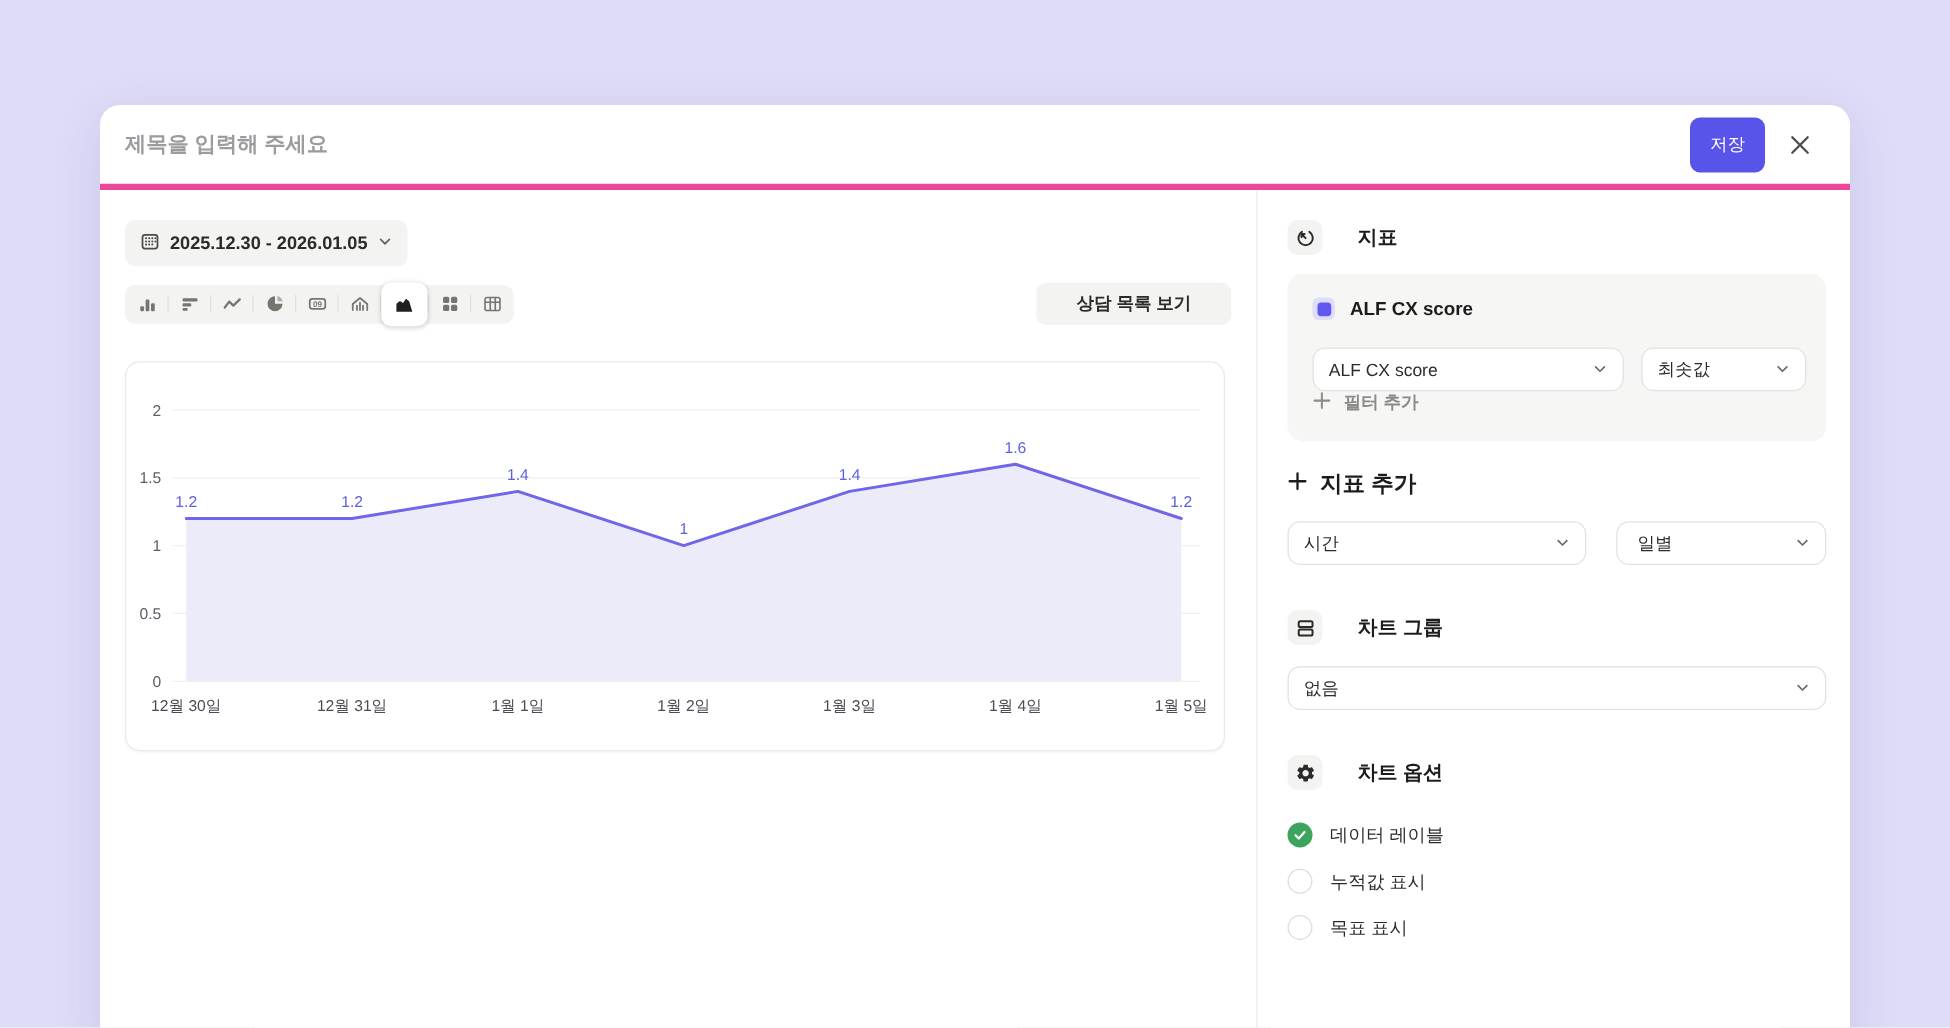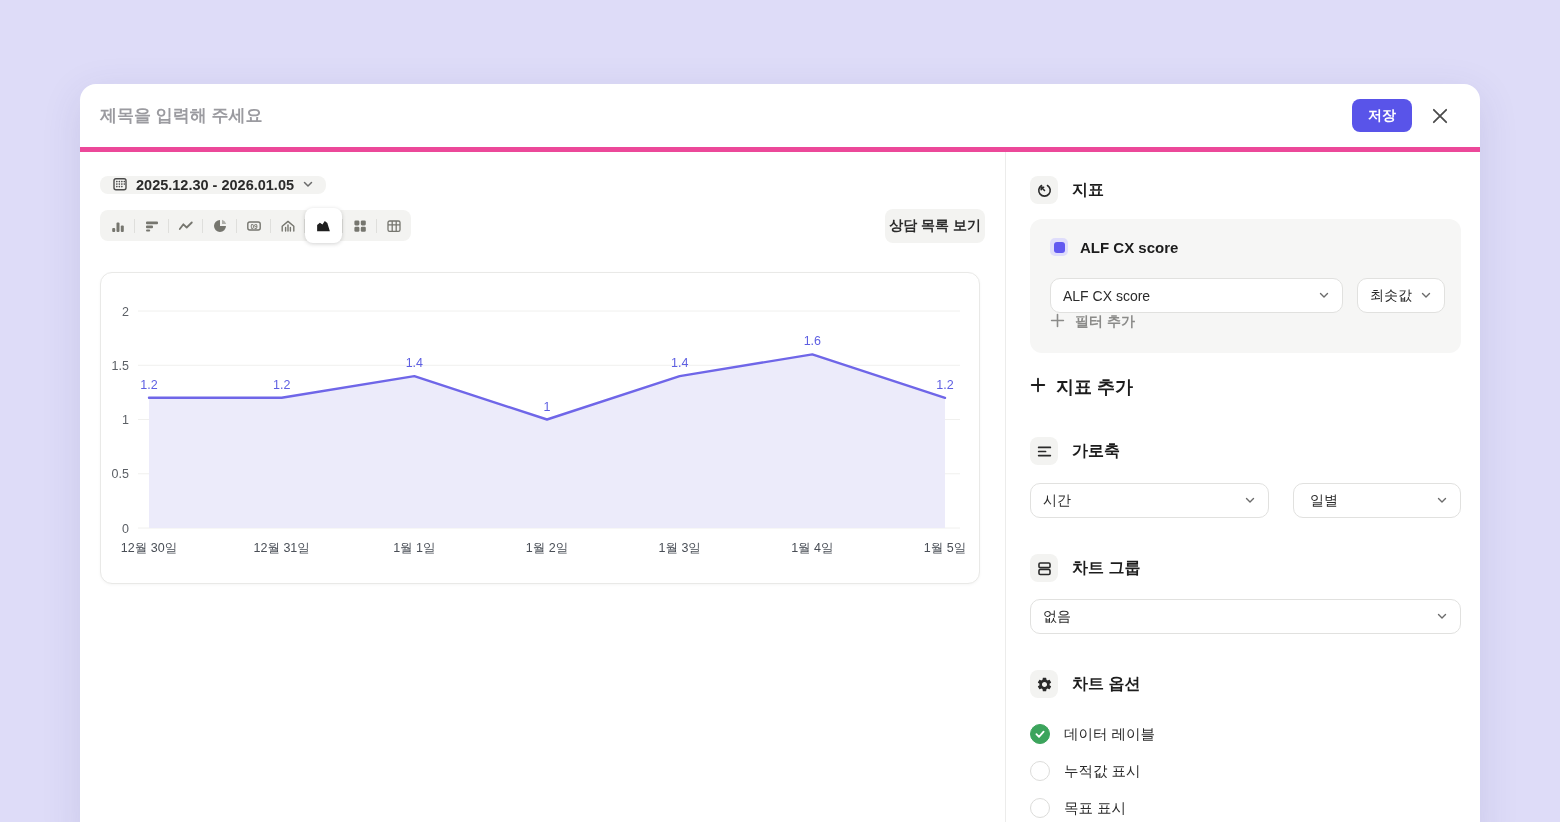--- a/index.html
+++ b/index.html
@@ -7,75 +7,75 @@
   body { font-family:"Liberation Sans","DejaVu Sans",sans-serif; background:#DEDCF8; position:relative; }
 
   .modal { position:absolute; left:80px; top:84px; width:1400px; height:762px;
            background:#fff; border-radius:16px; box-shadow:0 10px 40px rgba(60,60,120,.12); overflow:hidden; }
 
   
   .modal-header { height:68px; display:flex; align-items:center; justify-content:space-between;
                   padding:0 28px 0 20px; border-bottom:5px solid #ec4899; }
   .modal-title { font-size:17px; font-weight:700; color:#9B9BA0; }
   .header-actions { display:flex; align-items:center; gap:16px; }
-  .save-btn { background:#5954E9; color:#fff; border:none; font-family:inherit; font-weight:700;
-              font-size:14px; padding:0 16px; height:33px; border-radius:8px; cursor:pointer; }
+  .save-btn { background:#5954E9; color:#fff; border:none; font-family:inherit; font-weight:400;
+              font-size:14px; padding:0 16px; height:44px; border-radius:8px; cursor:pointer; }
   .close-btn { background:none; border:none; cursor:pointer; width:24px; height:24px; display:flex;
                align-items:center; justify-content:center; color:#4B4B4B; }
 
   .modal-body { display:flex; height:694px; }
   .left-pane { flex:1; padding:24px 20px 0 20px; min-width:0; }
   .right-pane { width:475px; border-left:1px solid #ECECEB; padding:24px 19px 0 24px; }
 
   
-  .date-pill { display:inline-flex; align-items:center; gap:8px; height:18px; padding:0 12px;
+  .date-pill { display:inline-flex; align-items:center; gap:8px; height:37px; padding:0 12px;
                background:#F3F3F1; border:none; border-radius:8px; cursor:pointer;
                font-family:inherit; font-size:14.5px; font-weight:700; color:#2B2B2B; }
   .date-pill .chev { color:#6B6B6B; }
 
   
   .toolbar-row { margin-top:13px; display:flex; align-items:center; justify-content:space-between; }
   .chart-type-toolbar { display:flex; align-items:center; height:31px; background:#F3F3F1;
                         border-radius:8px; padding:0 1px; }
   .ct-cell { width:33px; height:31px; display:flex; align-items:center; justify-content:center;
              background:none; border:none; cursor:pointer; color:#76766F; position:relative; }
   .ct-sep { width:1px; height:14px; background:#DFDFDC; }
   .ct-cell.selected { background:#fff; border-radius:8px; height:35px; width:37px; margin:-2px 0;
                       box-shadow:0 1px 4px rgba(0,0,0,.18); color:#1F1F1F; z-index:2; }
-  .list-btn { height:34px; padding:0 4px; background:#F3F3F1; border:none; border-radius:8px;
+  .list-btn { height:34px; padding:0 32px; background:#F3F3F1; border:none; border-radius:8px;
               font-family:inherit; font-size:14px; font-weight:700; color:#2B2B2B; cursor:pointer; }
 
   
   .chart-card { margin-top:29px; width:880px; height:312px; border:1px solid #E9E9E7;
                 border-radius:12px; background:#fff; box-shadow:0 1px 3px rgba(0,0,0,.04); overflow:hidden; }
   .chart-card svg { display:block; margin:5px auto 0; }
   .ytick { font-size:12.5px; fill:#5C6066; }
   .xtick { font-size:12.5px; fill:#494E56; }
   .dlabel { font-size:12.5px; fill:#5E5FE2; }
 
   
-  .sec-header { display:flex; align-items:center; gap:14px; }
+  .sec-header { display:flex; align-items:center; gap:28px; }
   .sec-icon { width:28px; height:28px; border-radius:8px; background:#F3F3F1; color:#2B2B2B;
               display:flex; align-items:center; justify-content:center; }
   .sec-title { font-size:16px; font-weight:700; color:#1C1C1C; }
 
   .metric-card { margin-top:15px; background:#F6F6F5; border-radius:12px; padding:19px 16px 22px 20px; }
   .metric-name-row { display:flex; align-items:center; gap:12px; }
   .swatch { width:18px; height:18px; border-radius:5px; background:#DFDDFB; display:flex;
             align-items:center; justify-content:center; }
   .swatch-dot { width:11px; height:11px; border-radius:3px; background:#6158F0; }
   .metric-name { font-size:15px; font-weight:700; color:#1C1C1C; }
 
   .select-row { display:flex; gap:14px; margin-top:22px; }
   .select { height:35px; background:#fff; border:1px solid #E1E1DF; border-radius:10px;
             display:flex; align-items:center; justify-content:space-between; padding:0 12px;
             font-size:14px; color:#2B2B2B; cursor:pointer; }
   .select .chev { color:#6B6B6B; flex:none; margin-left:8px; }
   .grow { flex:1; min-width:0; }
-  .w-small { width:88px; }
+  .w-small { width:132px; }
   .w-med { width:168px;padding-left:16px; }
 
   .text-btn { display:flex; align-items:center; gap:10px; background:none; border:none; cursor:pointer;
               font-family:inherit; padding:0; }
   .text-btn.muted { color:#8B8B89; font-size:14px; font-weight:600; }
   .text-btn.strong { color:#1C1C1C; font-size:18px; font-weight:700; margin-top:22px; }
 
   .sec-gap { margin-top:38px; }
   .sec-gap2 { margin-top:36px; }
   .row-selects { margin-top:18px; display:flex; gap:24px; }
@@ -267,28 +267,20 @@
         </button>
       </div>
 
       <button class="text-btn strong">
         <span><svg width="16" height="16" viewBox="0 0 14 14" fill="none">
               <path d="M7 1.5 V12.5 M1.5 7 H12.5" stroke="currentColor" stroke-width="1.6" stroke-linecap="round"></path>
             </svg></span>
         <span>지표 추가</span>
       </button>
 
-      <div class="sec-header sec-gap">
-        <span class="sec-icon">
-          <svg width="17" height="17" viewBox="0 0 16 16" fill="none" stroke="currentColor" stroke-width="1.6" stroke-linecap="round">
-              <path d="M2.5 4.2 H13.5 M2.5 8 H9 M2.5 11.8 H13.5"></path>
-            </svg>
-        </span>
-        <span class="sec-title">가로축</span>
-      </div>
       <div class="row-selects">
         <div class="select grow">
           <span>시간</span>
           <span class="chev"><svg width="12" height="12" viewBox="0 0 12 12" fill="none">
                 <path d="M2.5 4.5 L6 8 L9.5 4.5" stroke="currentColor" stroke-width="1.4" stroke-linecap="round" stroke-linejoin="round"></path>
               </svg></span>
         </div>
         <div class="select w-med">
           <span>일별</span>
           <span class="chev"><svg width="12" height="12" viewBox="0 0 12 12" fill="none">

